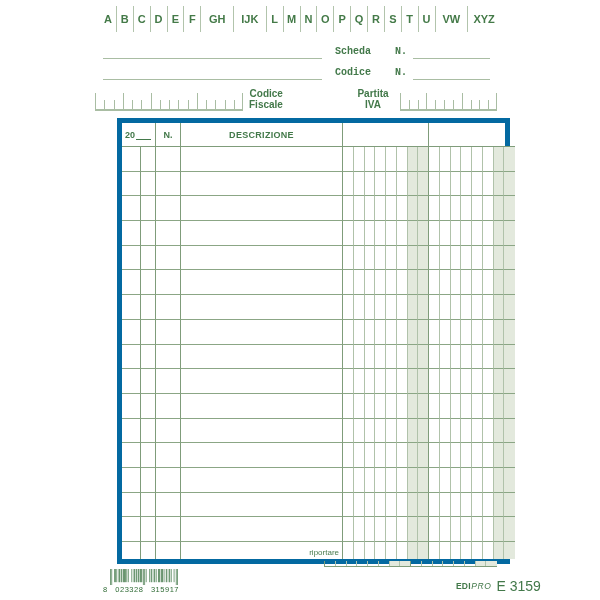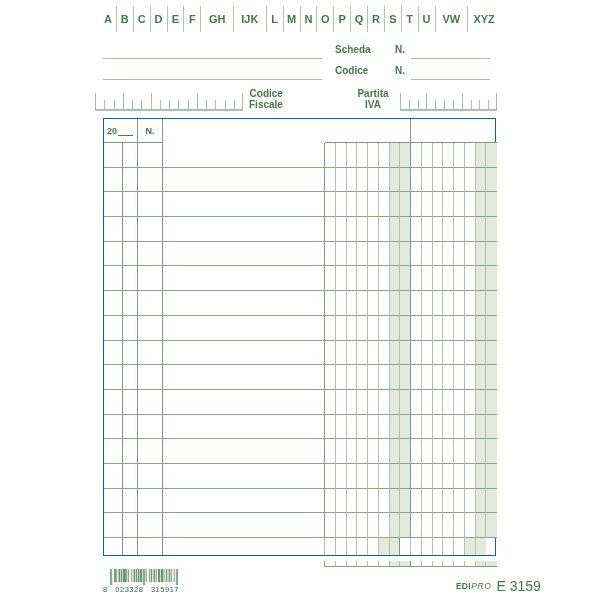--- a/index.html
+++ b/index.html
@@ -7,21 +7,21 @@
         font-family:"Liberation Sans", sans-serif;color:#43794a;overflow:hidden;}
 
   
   #index-row{position:absolute;left:100px;top:6px;width:400px;height:26px;display:flex;}
   .idx{flex:1;border-right:1px solid #b2c4ac;display:flex;align-items:center;justify-content:center;
        font-size:11px;font-weight:700;color:#447a48;}
   .idx.wide{flex:2;}
   .idx:last-child{border-right:none;}
 
   
-  .ref-row{position:absolute;left:103px;width:387px;height:14px;display:flex;align-items:flex-start;}
+  .ref-row{position:absolute;left:103px;width:387px;height:14px;display:flex;align-items:center;font-family:Liberation Mono, monospace;}
   #ref-scheda{top:44px;} #ref-conto{top:65px;}
   .ref-line{border-bottom:1.5px solid #a9bda3;height:100%;}
   .ref-line.w1{width:219px;}
   .ref-line.w2{flex:1;margin-left:6px;}
   .ref-label{font-size:10px;font-weight:700;margin-left:13px;width:44px;line-height:11px;}
   .ref-n{font-size:10px;font-weight:700;margin-left:16px;line-height:11px;}
 
   
   .fiscal-label{position:absolute;top:88px;font-size:10px;font-weight:700;line-height:11px;}
   #cf-label{left:249px;text-align:right;}
@@ -29,22 +29,22 @@
   .comb{position:absolute;top:92px;height:17px;display:flex;align-items:flex-end;
         border-bottom:2px solid #a9bda3;}
   #cf-comb{left:95px;width:148px;}
   #iva-comb{left:400px;width:97px;}
   .comb .cell{flex:1;position:relative;height:100%;}
   .comb .tick{position:absolute;left:0;bottom:0;width:1px;background:#a9bda3;}
   .comb .tick.tall{height:16px;} .comb .tick.short{height:9px;}
   .comb .endtick{position:absolute;right:0;bottom:0;width:1px;height:16px;background:#a9bda3;}
 
   
-  #ltable{position:absolute;left:103px;top:118px;width:393px;box-sizing:border-box;
-          display:grid;border:1px solid #0369a1;
+  #ltable{position:absolute;left:117px;top:118px;width:393px;box-sizing:border-box;
+          display:grid;border:5px solid #0369a1;
           grid-template-columns:19px 15px 25px 162px repeat(16,10.75px);
           grid-template-rows:24px repeat(16,24.7px) 17px;}
   .hc{border-bottom:1px solid #7f9c7a;border-right:1px solid #7f9c7a;
       display:flex;align-items:center;justify-content:center;
       font-size:9px;font-weight:700;color:#43794a;}
   .hc.hdate{grid-column:1/3;justify-content:flex-start;padding-left:3px;}
   .hc.hn{grid-column:3/4;}
   .hc.hdesc{grid-column:4/5;letter-spacing:.3px;}
   .hc.hamt1{grid-column:5/13;}
   .hc.hamt2{grid-column:13/21;border-right:none;}
@@ -213,20 +213,21 @@
       </div>
       <div class="endtick"></div>
     </div>
 
   <div id="ltable">
     <div class="hc hdate">
       <span>20</span>
         <span class="yline"></span>
     </div>
     <div class="hc hn">N.</div>
+    <div class="hc hdesc">DESCRIZIONE</div>
     <div class="hc hamt1"></div>
     <div class="hc hamt2"></div>
   <div class="c "></div>
       <div class="c "></div>
       <div class="c "></div>
       <div class="c "></div>
       <div class="c m"></div>
       <div class="c m"></div>
       <div class="c m"></div>
       <div class="c m"></div>
@@ -538,20 +539,21 @@
       <div class="c m"></div>
       <div class="c m"></div>
       <div class="c m"></div>
       <div class="c m"></div>
       <div class="c m"></div>
       <div class="c m shade"></div>
       <div class="c lastcol shade"></div>
       <div class="c  nb"></div>
       <div class="c  nb"></div>
       <div class="c  nb"></div>
+      <div class="c nb riportare">riportare</div>
       <div class="c m nb"></div>
       <div class="c m nb"></div>
       <div class="c m nb"></div>
       <div class="c m nb"></div>
       <div class="c m nb"></div>
       <div class="c m nb"></div>
       <div class="c m shade nb"></div>
       <div class="c  shade nb"></div>
       <div class="c m nb"></div>
       <div class="c m nb"></div>

